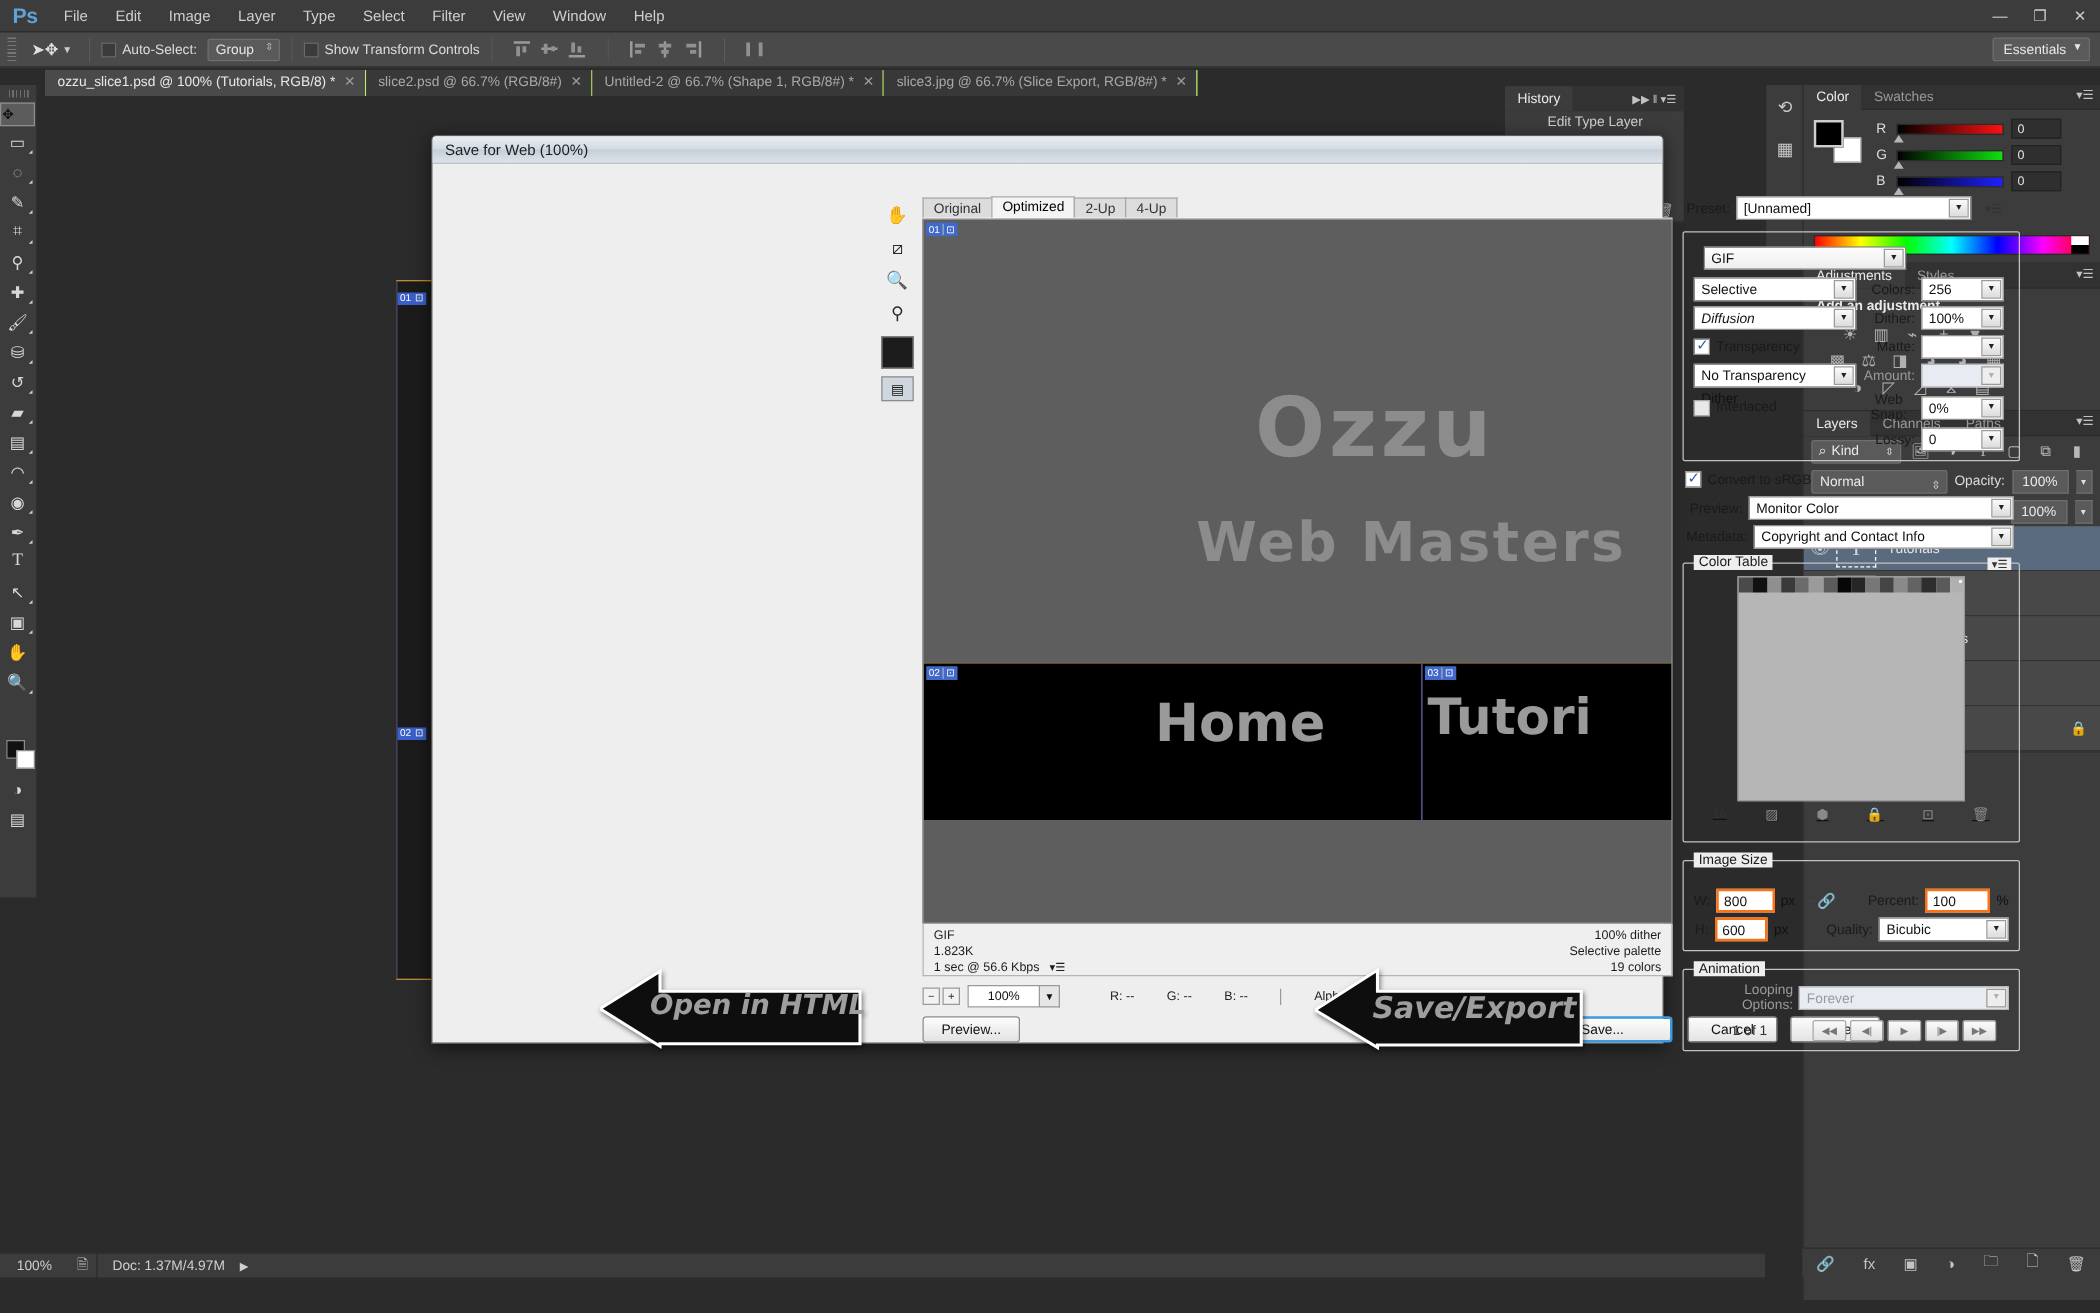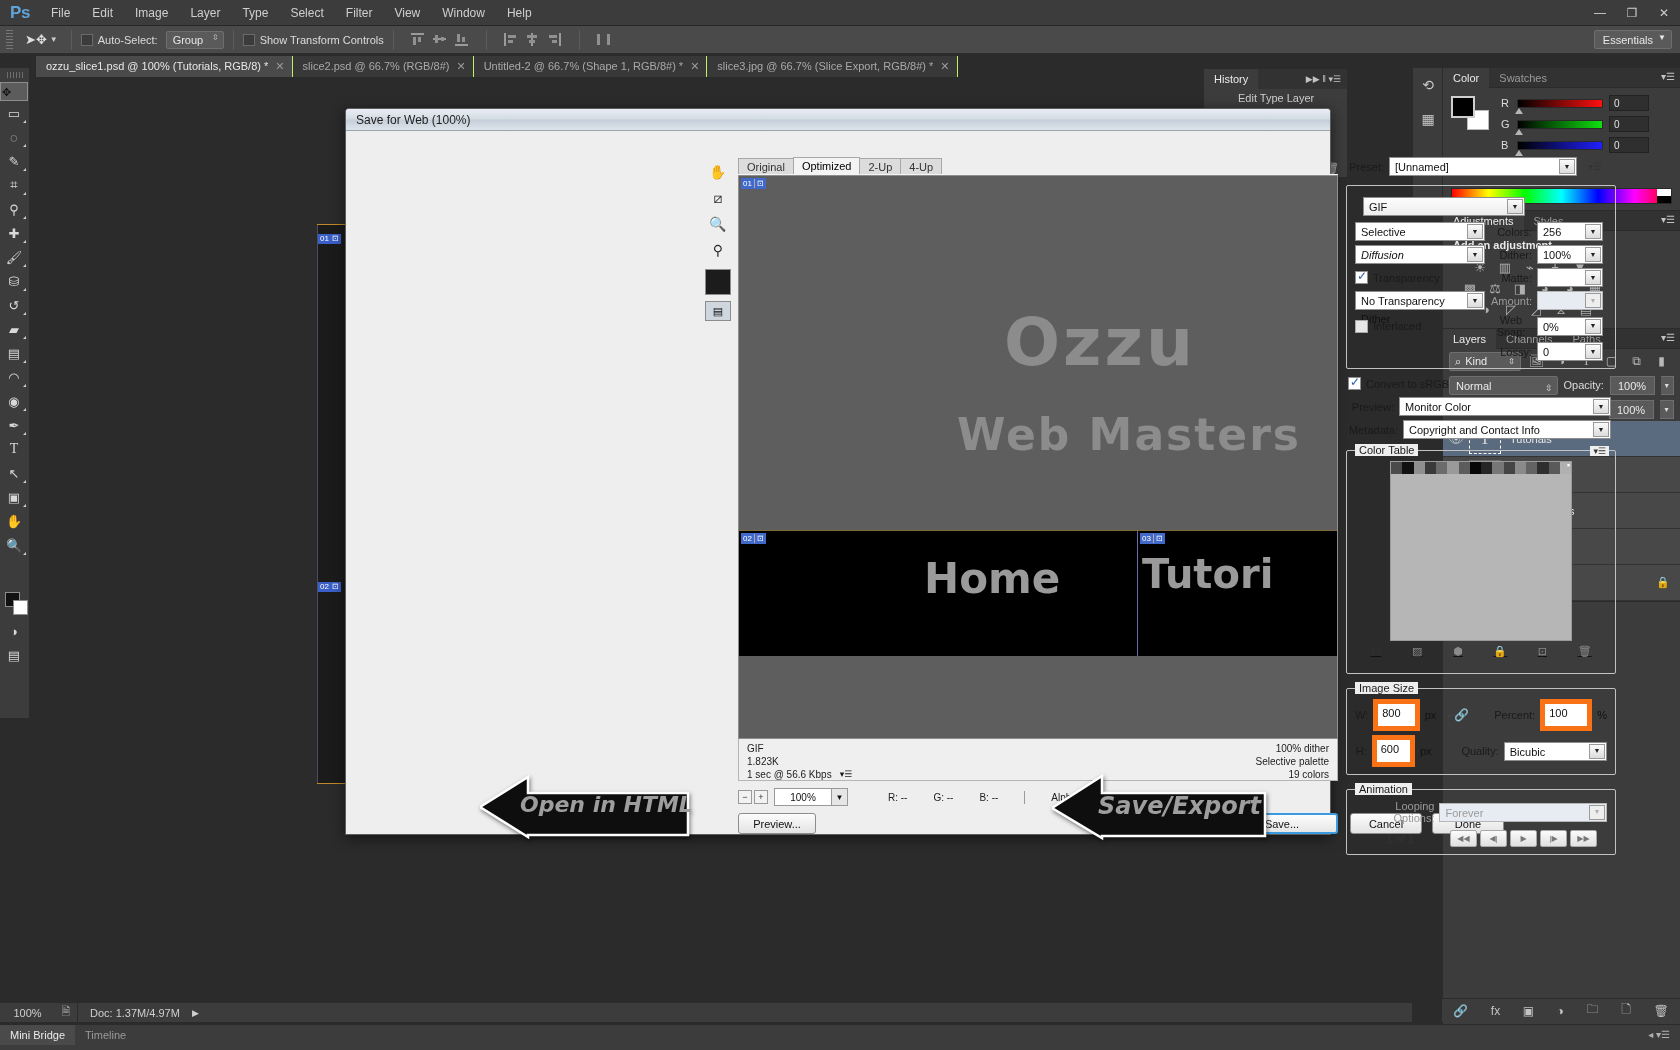--- a/index.html
+++ b/index.html
@@ -283,21 +283,21 @@
   .slabel.dim { color: #9a9a9a; }
   .sel {
     background: #fff; border: 1px solid #8d8d8d; height: 19px; line-height: 18px;
     font-size: 11px; padding: 0 20px 0 5px; position: relative; color: #111;
   }
   .sel .drop { position: absolute; right: 1px; top: 1px; width: 16px; height: 15px;
     background: linear-gradient(to bottom,#fbfbfb,#dcdcdc); border: 1px solid #9a9a9a;
     display: flex; align-items: center; justify-content: center; font-size: 7px; color: #222; }
   .sel.disabled { background: #e7ecf2; color: #9a9a9a; border-color: #b6b6b6; }
   .sel.disabled .drop { color: #b0b0b0; background: #eee; }
-  .fld { background: #fff; border: 5px solid #f97316; height: 32px; line-height: 18px;
+  .fld { background: #fff; border: 2px solid #f97316; height: 19px; line-height: 18px;
     font-size: 11px; padding: 0 4px; color: #111; }
   .chk { display: flex; align-items: center; gap: 5px; font-size: 11px; color: #1a1a1a; }
   .chkbox { width: 13px; height: 13px; background: #fff; border: 1px solid #8d8d8d; position: relative; }
   .chkbox.checked::after { content: '✓'; position: absolute; left: 1px; top: -3px; font-size: 12px; color: #2b5fa8; }
   .chkbox.gray { background: #e8e8e8; border-color: #a8a8a8; }
 
   .groupbox { border: 1px solid #c2c2c2; border-radius: 2px; padding: 8px 8px 7px; margin-bottom: 7px; position: relative; }
   .grouplabel { position: absolute; left: 8px; top: -7px; background: #eeeeee; padding: 0 4px; font-size: 11px; color: #1a1a1a; }
   .gmenu { position: absolute; right: 6px; top: -5px; background: #eeeeee; padding: 0 3px; font-size: 9px; color: #333; }
 
@@ -663,25 +663,20 @@
     <span class="lf-ico">🗑</span>
   </div>
 
   <div class="statusbar">
     <div class="sb-zoom">100%</div>
     <div class="sb-ico">🗎</div>
     <div class="sb-doc">Doc: 1.37M/4.97M</div>
     <div class="sb-tri">▶</div>
   </div>
 
-  <div class="bottomtabs">
-    <div class="btab active">Mini Bridge</div>
-    <div class="btab">Timeline</div>
-    <div class="btab-right">◂ ▾☰</div>
-  </div>
 
   <div class="sfw">
     <div class="sfw-title">Save for Web (100%)</div>
     <div class="sfw-body">
 
       <div class="sfw-tools">
         <div class="sfw-tool">✋</div>
         <div class="sfw-tool">⧄</div>
         <div class="sfw-tool">🔍</div>
         <div class="sfw-tool">⚲</div>
@@ -898,21 +893,21 @@
           <div class="ctable-footer">
             <span style="font-size:10px;">16</span>
             <span class="ctf-ico">▨</span>
             <span class="ctf-ico">⬢</span>
             <span class="ctf-ico">🔒</span>
             <span class="ctf-ico">⊡</span>
             <span class="ctf-ico">🗑</span>
           </div>
         </div>
 
-        <div class="groupbox" style="margin-top:14px;padding-top:10px;">
+        <div class="groupbox" style="margin-top:14px;padding-top:22px;">
           <span class="grouplabel">Image Size</span>
           <div class="srow">
             <span class="slabel" style="width:14px;">W:</span>
             <div class="fld" style="width:48px;">800</div>
             <span style="font-size:11px;">px</span>
             <span class="link-chain" style="margin-left:6px;">⌐🔗</span>
             <span class="slabel" style="width:56px;margin-left:8px;">Percent:</span>
             <div class="fld" style="width:54px;">100</div>
             <span style="font-size:11px;">%</span>
           </div>

